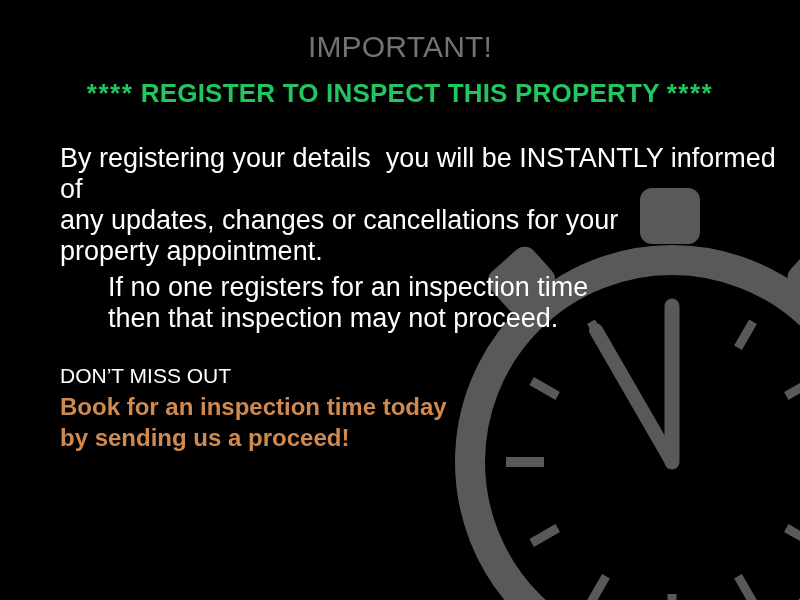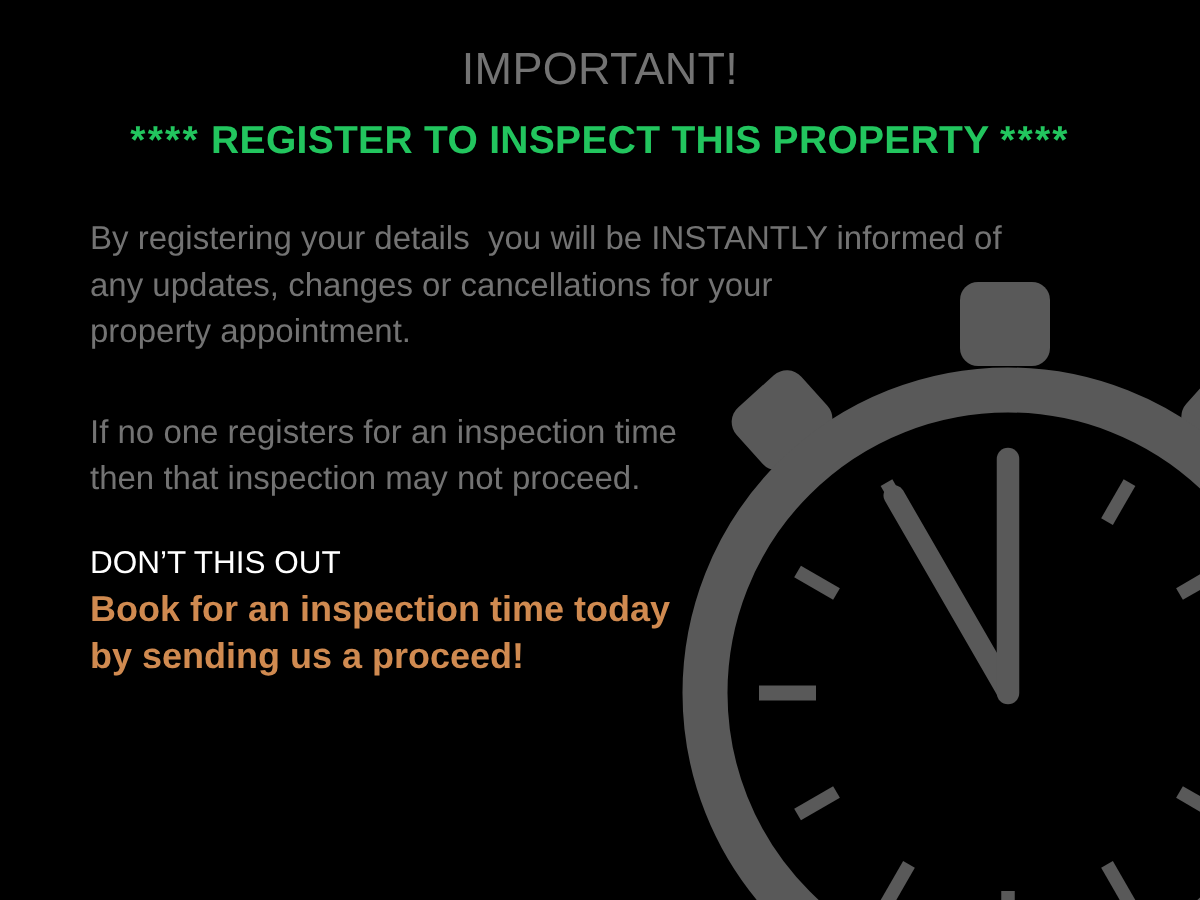--- a/index.html
+++ b/index.html
@@ -68,29 +68,29 @@
     letter-spacing: 0.2px;
     line-height: 34px;
   }
   .title-line-2 .stars {
     letter-spacing: 1.5px;
   }
 
   .body-block {
     position: absolute;
     left: 60px;
-    color: #737373;
-    font-size: 22px;
+    color: #ffffff;
+    font-size: 27px;
     font-weight: 400;
     line-height: 31px;
     white-space: pre-wrap;
   }
 
   #para-register { top: 143px; }
-  #para-noone    { top: 272px; }
+  #para-noone    { top: 272px; margin-left: 48px; }
 
   #cta-block {
     position: absolute;
     left: 60px;
     top: 360px;
     line-height: 31px;
   }
   .cta-plain {
     color: #ffffff;
     font-size: 21px;
@@ -158,19 +158,19 @@
     </div>
 
     <div id="para-register" class="body-block">By registering your details  you will be INSTANTLY informed of
 any updates, changes or cancellations for your
 property appointment.</div>
 
     <div id="para-noone" class="body-block">If no one registers for an inspection time
 then that inspection may not proceed.</div>
 
     <div id="cta-block">
-      <div class="cta-plain">DON’T THIS OUT</div>
+      <div class="cta-plain">DON’T MISS OUT</div>
       <div class="cta-accent">Book for an inspection time today</div>
       <div class="cta-accent">by sending us a proceed!</div>
     </div>
 
   </div>
 </div>
 
 </body></html>

